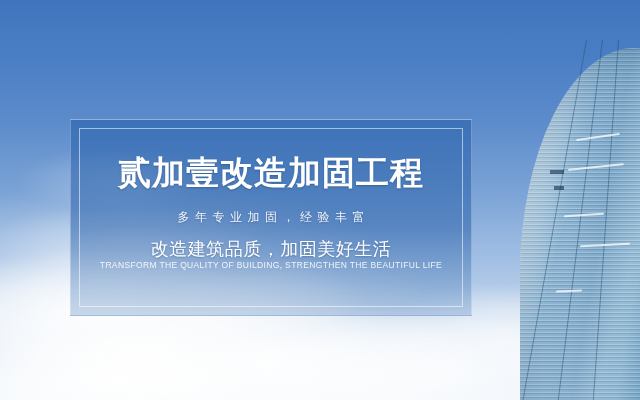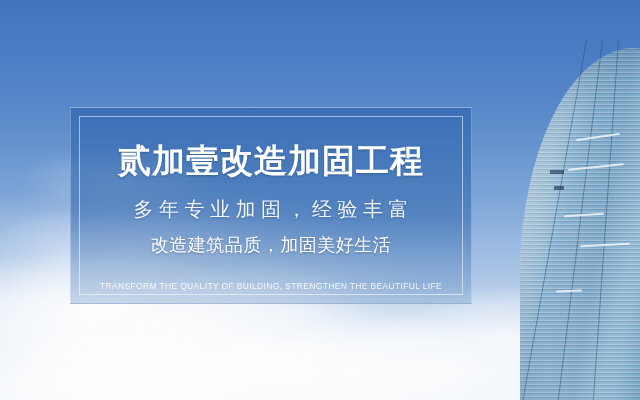--- a/index.html
+++ b/index.html
@@ -148,21 +148,21 @@
     width: 14px;
     height: 4px;
     background: rgba(20,45,75,0.6);
   }
   .tower-dark.d2 { top: 186px; left: 64px; width: 10px; }
 
   
   .panel {
     position: absolute;
     left: 70px;
-    top: 107px;
+    top: 119px;
     width: 402px;
     height: 197px;
     background: linear-gradient(to bottom,
         rgba(38,95,170,0.58) 0%,
         rgba(45,100,172,0.56) 55%,
         rgba(90,135,190,0.46) 82%,
         rgba(120,158,202,0.40) 100%);
     box-sizing: border-box;
     border: 1px solid rgba(255,255,255,0.28);
   }
@@ -190,40 +190,40 @@
     font-size: 33px;
     font-weight: bold;
     color: #ffffff;
     letter-spacing: 1px;
     line-height: 1;
     white-space: nowrap;
     text-shadow: 0 1px 2px rgba(20,50,90,0.35);
   }
   .title-sub {
     margin-top: 22px;
-    font-size: 20px;
+    font-size: 12px;
     color: #f2f6fb;
     letter-spacing: 5.5px;
     line-height: 1;
     white-space: nowrap;
     text-indent: 5.5px;
     text-shadow: 0 1px 2px rgba(20,50,90,0.3);
   }
   .title-slogan {
     margin-top: 17px;
     font-size: 18px;
     font-weight: normal;
     color: #ffffff;
     letter-spacing: 0.5px;
     line-height: 1;
     white-space: nowrap;
     text-shadow: 0 1px 2px rgba(20,50,90,0.35);
   }
   .title-en {
-    margin-top: 28px;
+    margin-top: 3px;
     font-size: 8.5px;
     color: rgba(255,255,255,0.88);
     letter-spacing: 0.35px;
     line-height: 1;
     white-space: nowrap;
   }
 </style>
 </head>
 <body>
 

